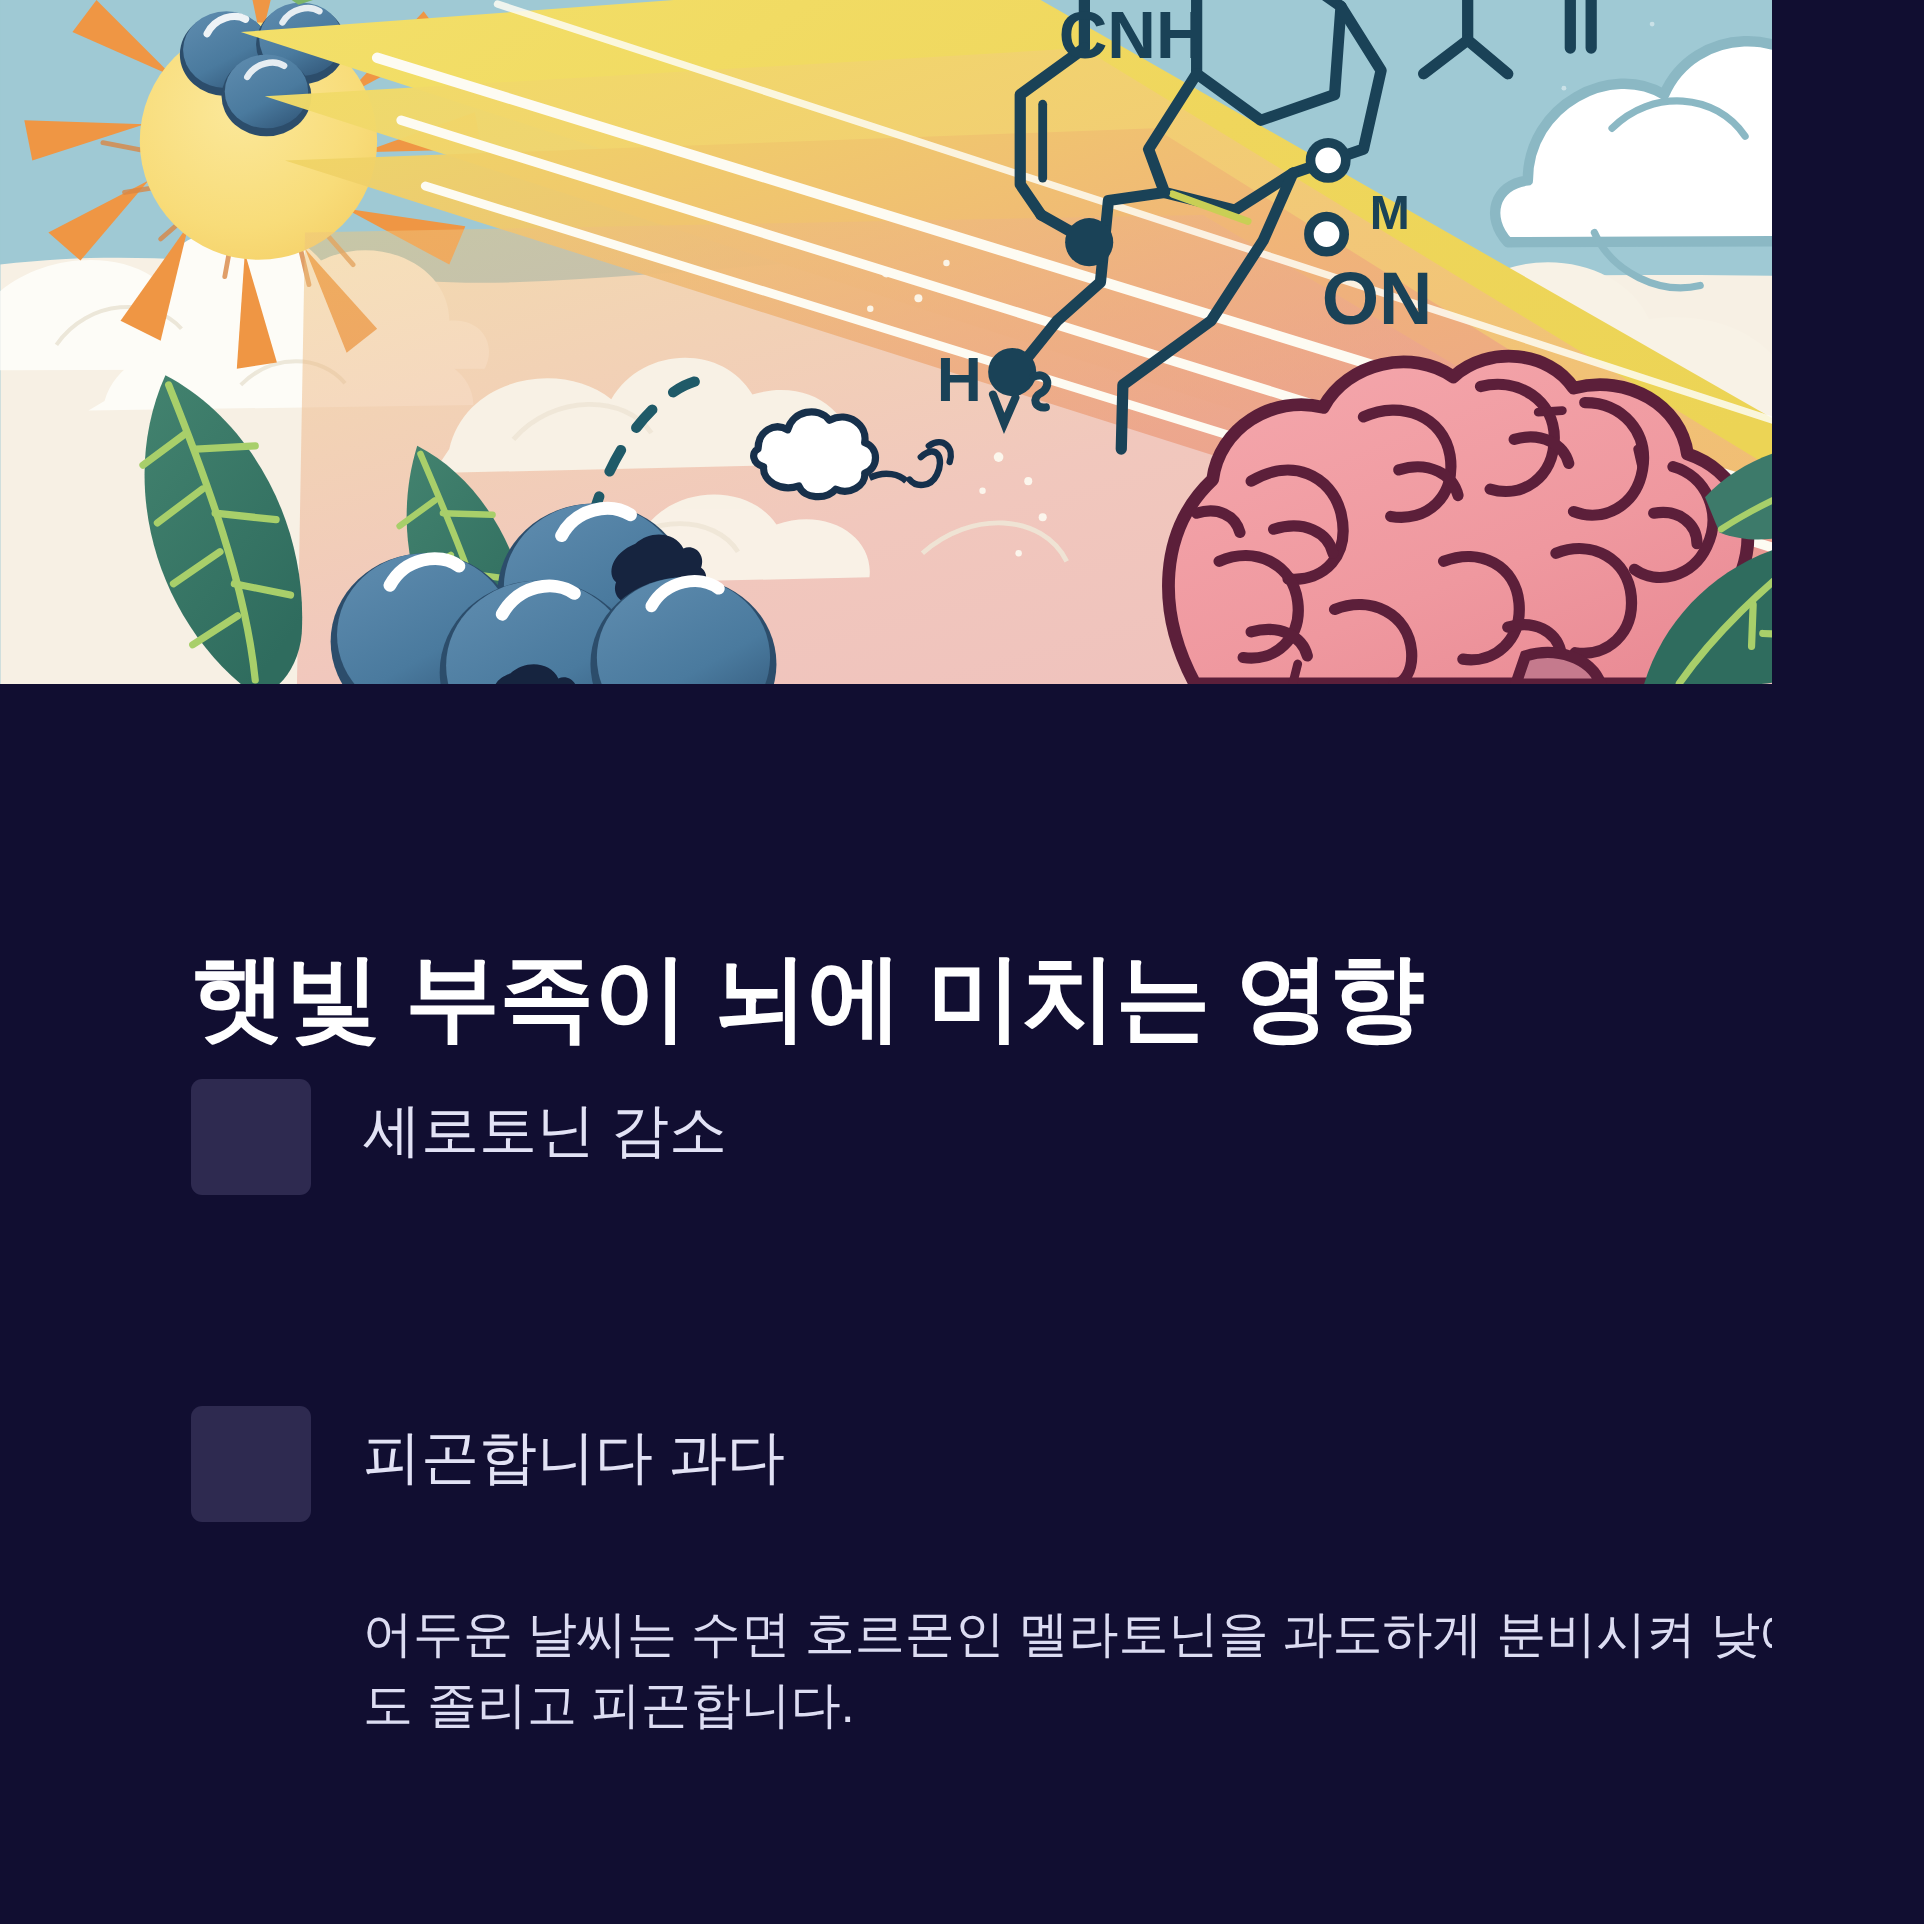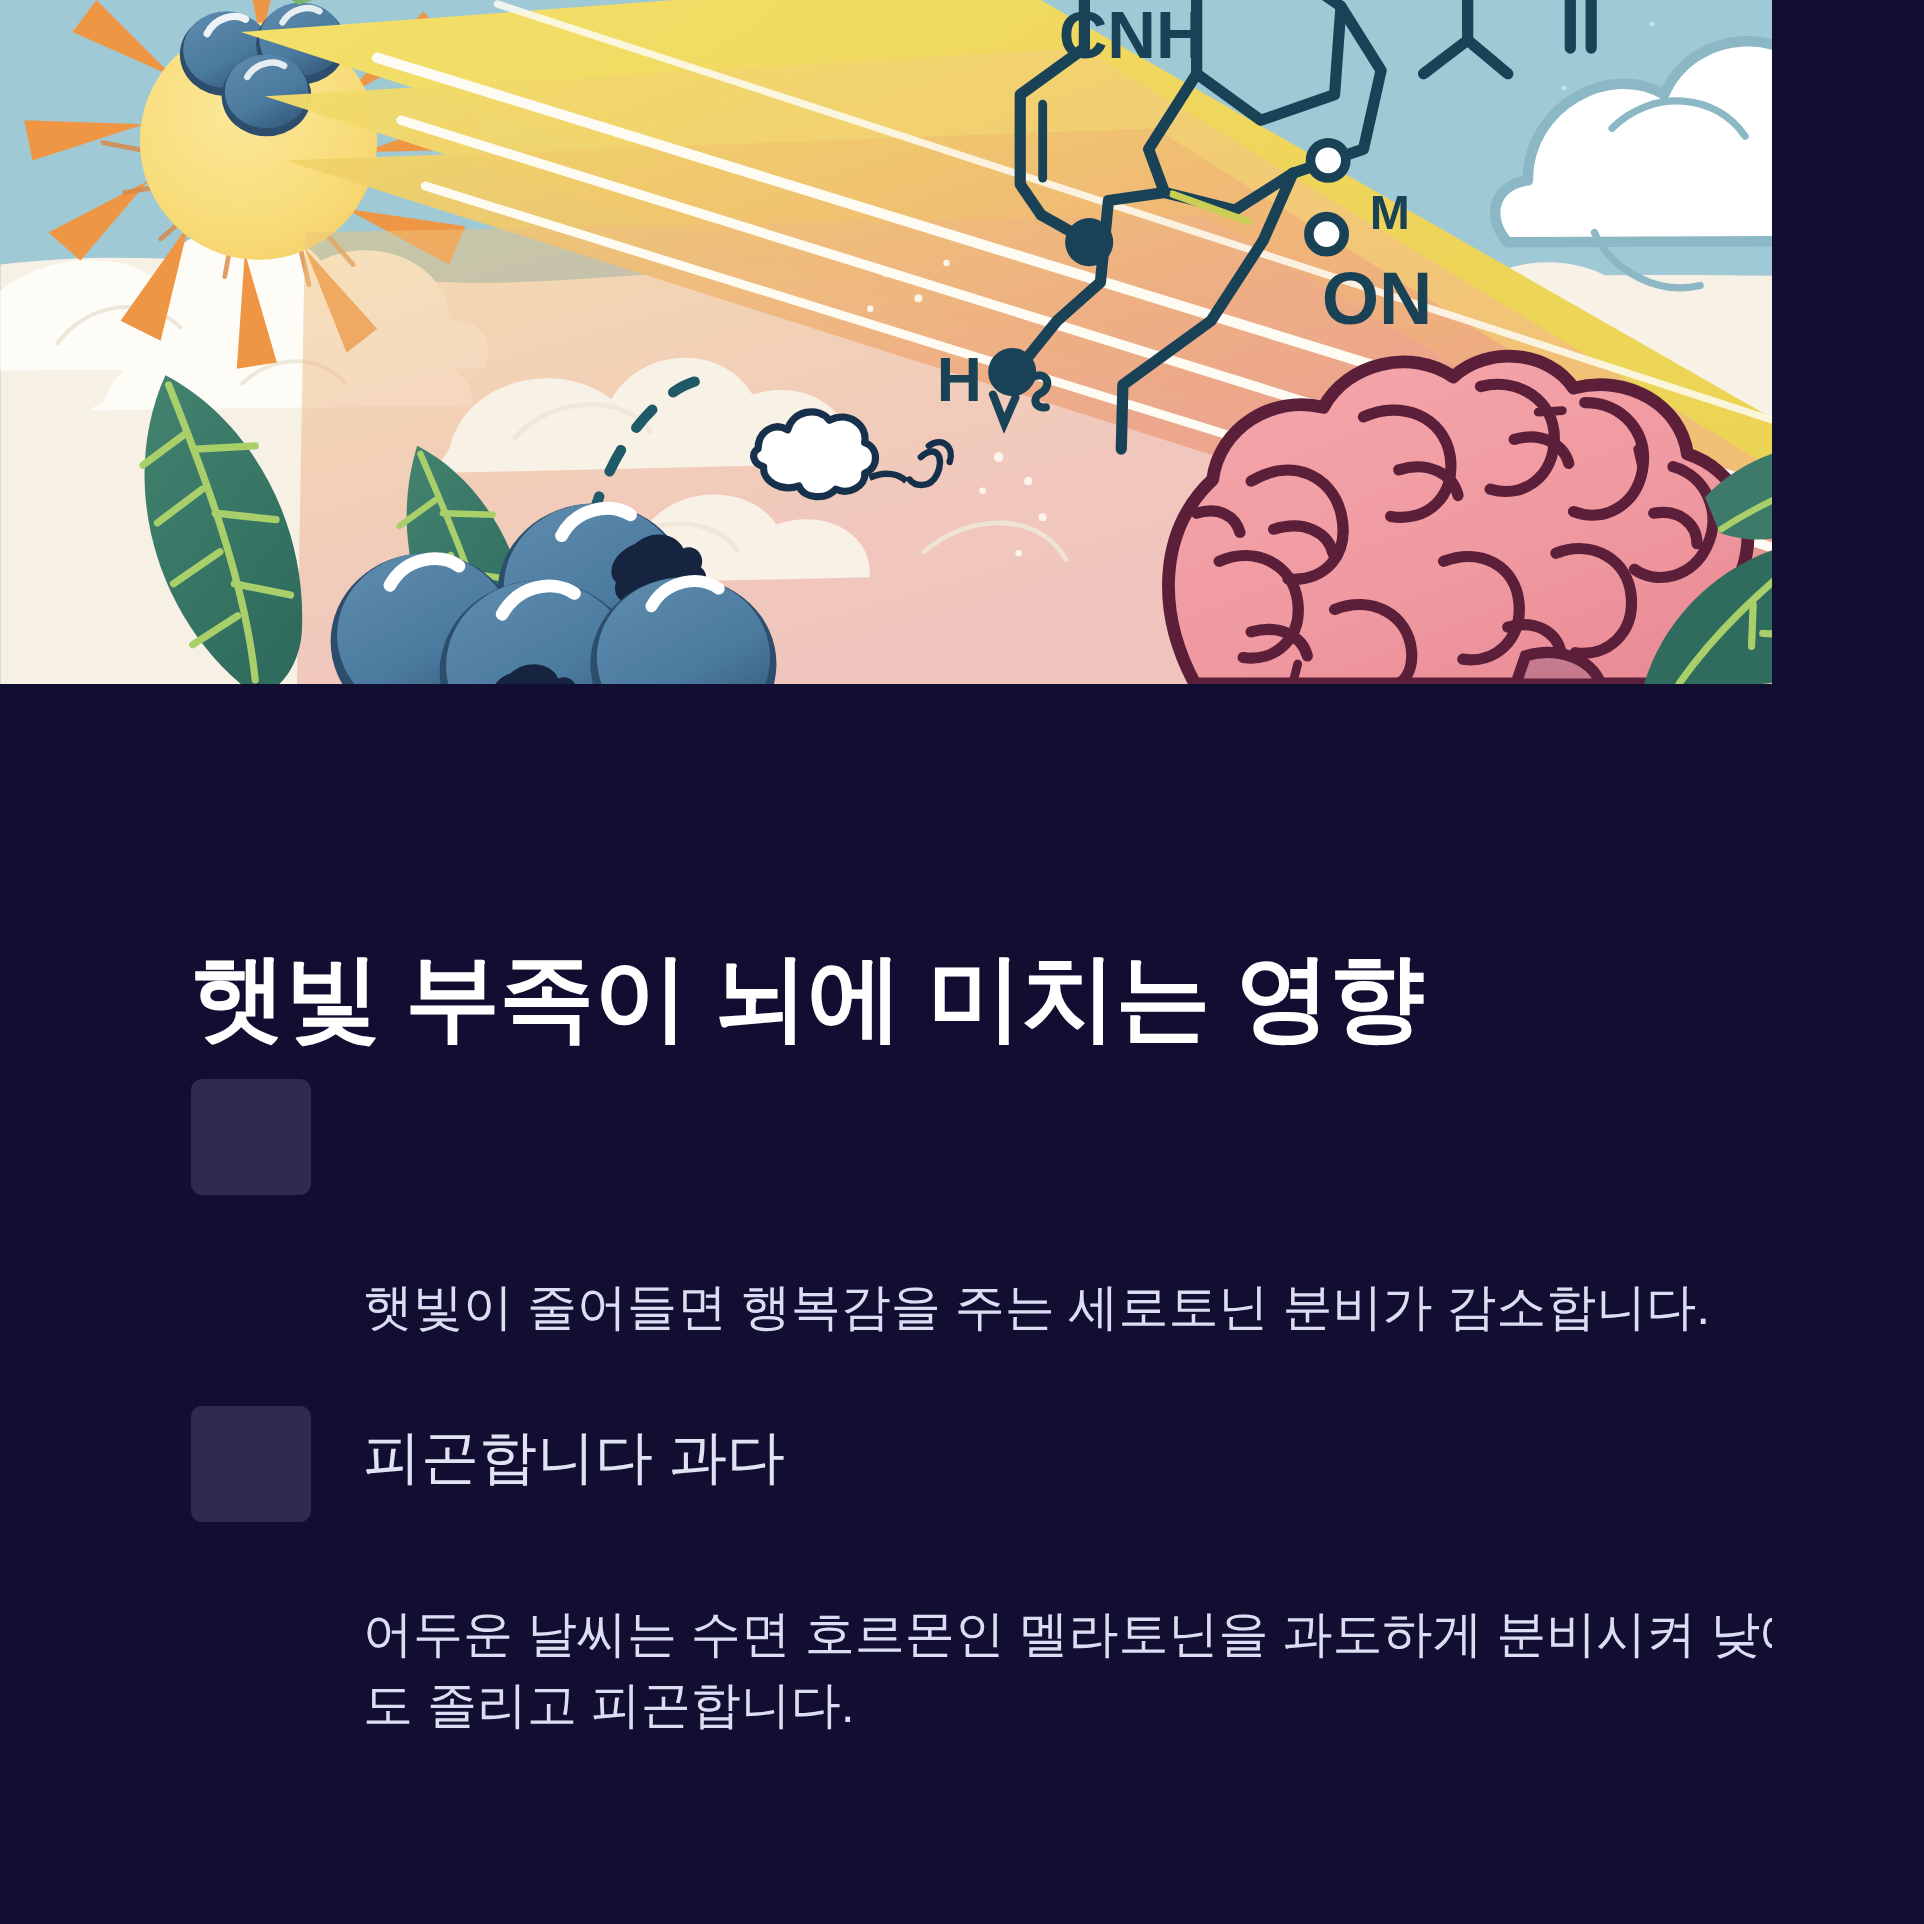--- a/index.html
+++ b/index.html
@@ -420,22 +420,22 @@
     </svg>
   </div>
 
   <div class="panel">
 
     <h1 class="page-title">햇빛 부족이 뇌에 미치는 영향</h1>
 
     <div class="bullet bullet-1">
       <div class="bullet-head">
         <span class="accent-square"></span>
+        <span class="bullet-title">세로토닌 감소</span>
       </div>
-      <p class="bullet-desc">햇빛이 줄어들면 행복감을 주는 세로토닌 분비가 감소합니다.</p>
     </div>
 
     <div class="bullet bullet-2">
       <div class="bullet-head">
         <span class="accent-square"></span>
         <span class="bullet-title">피곤합니다 과다</span>
       </div>
       <p class="bullet-desc">어두운 날씨는 수면 호르몬인 멜라토닌을 과도하게 분비시켜 낮에도 졸리고 피곤합니다.</p>
     </div>
 

